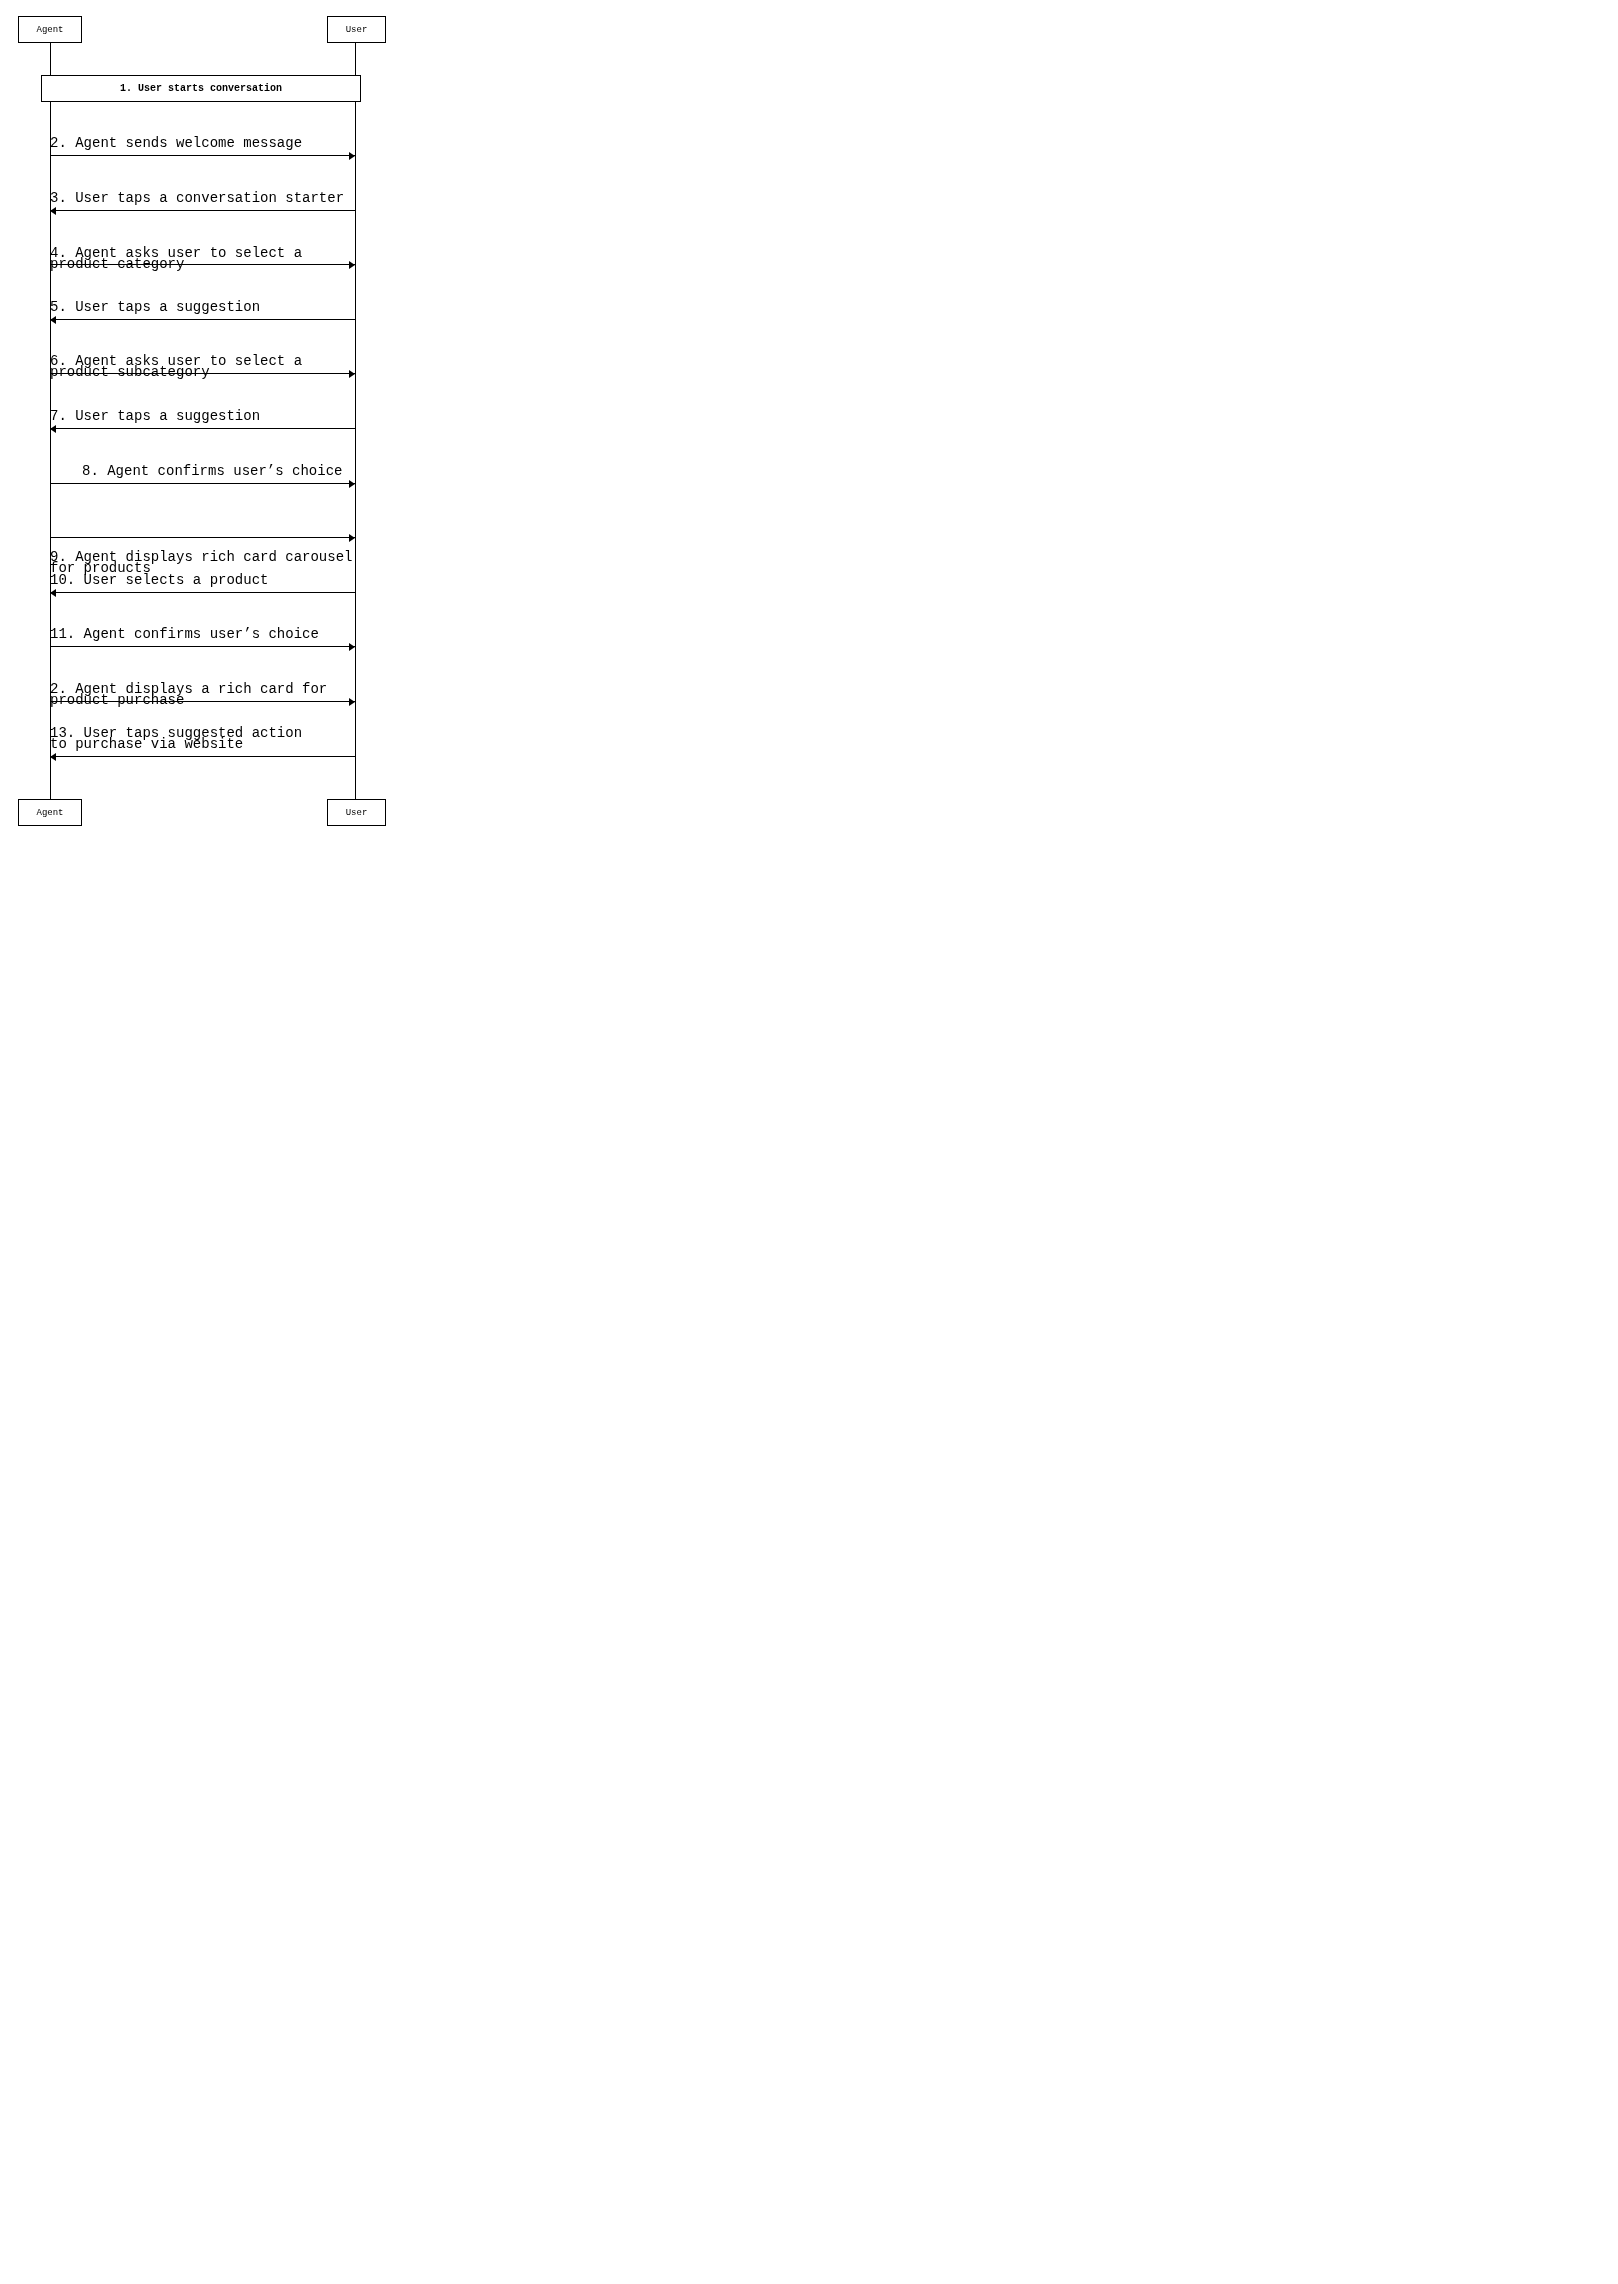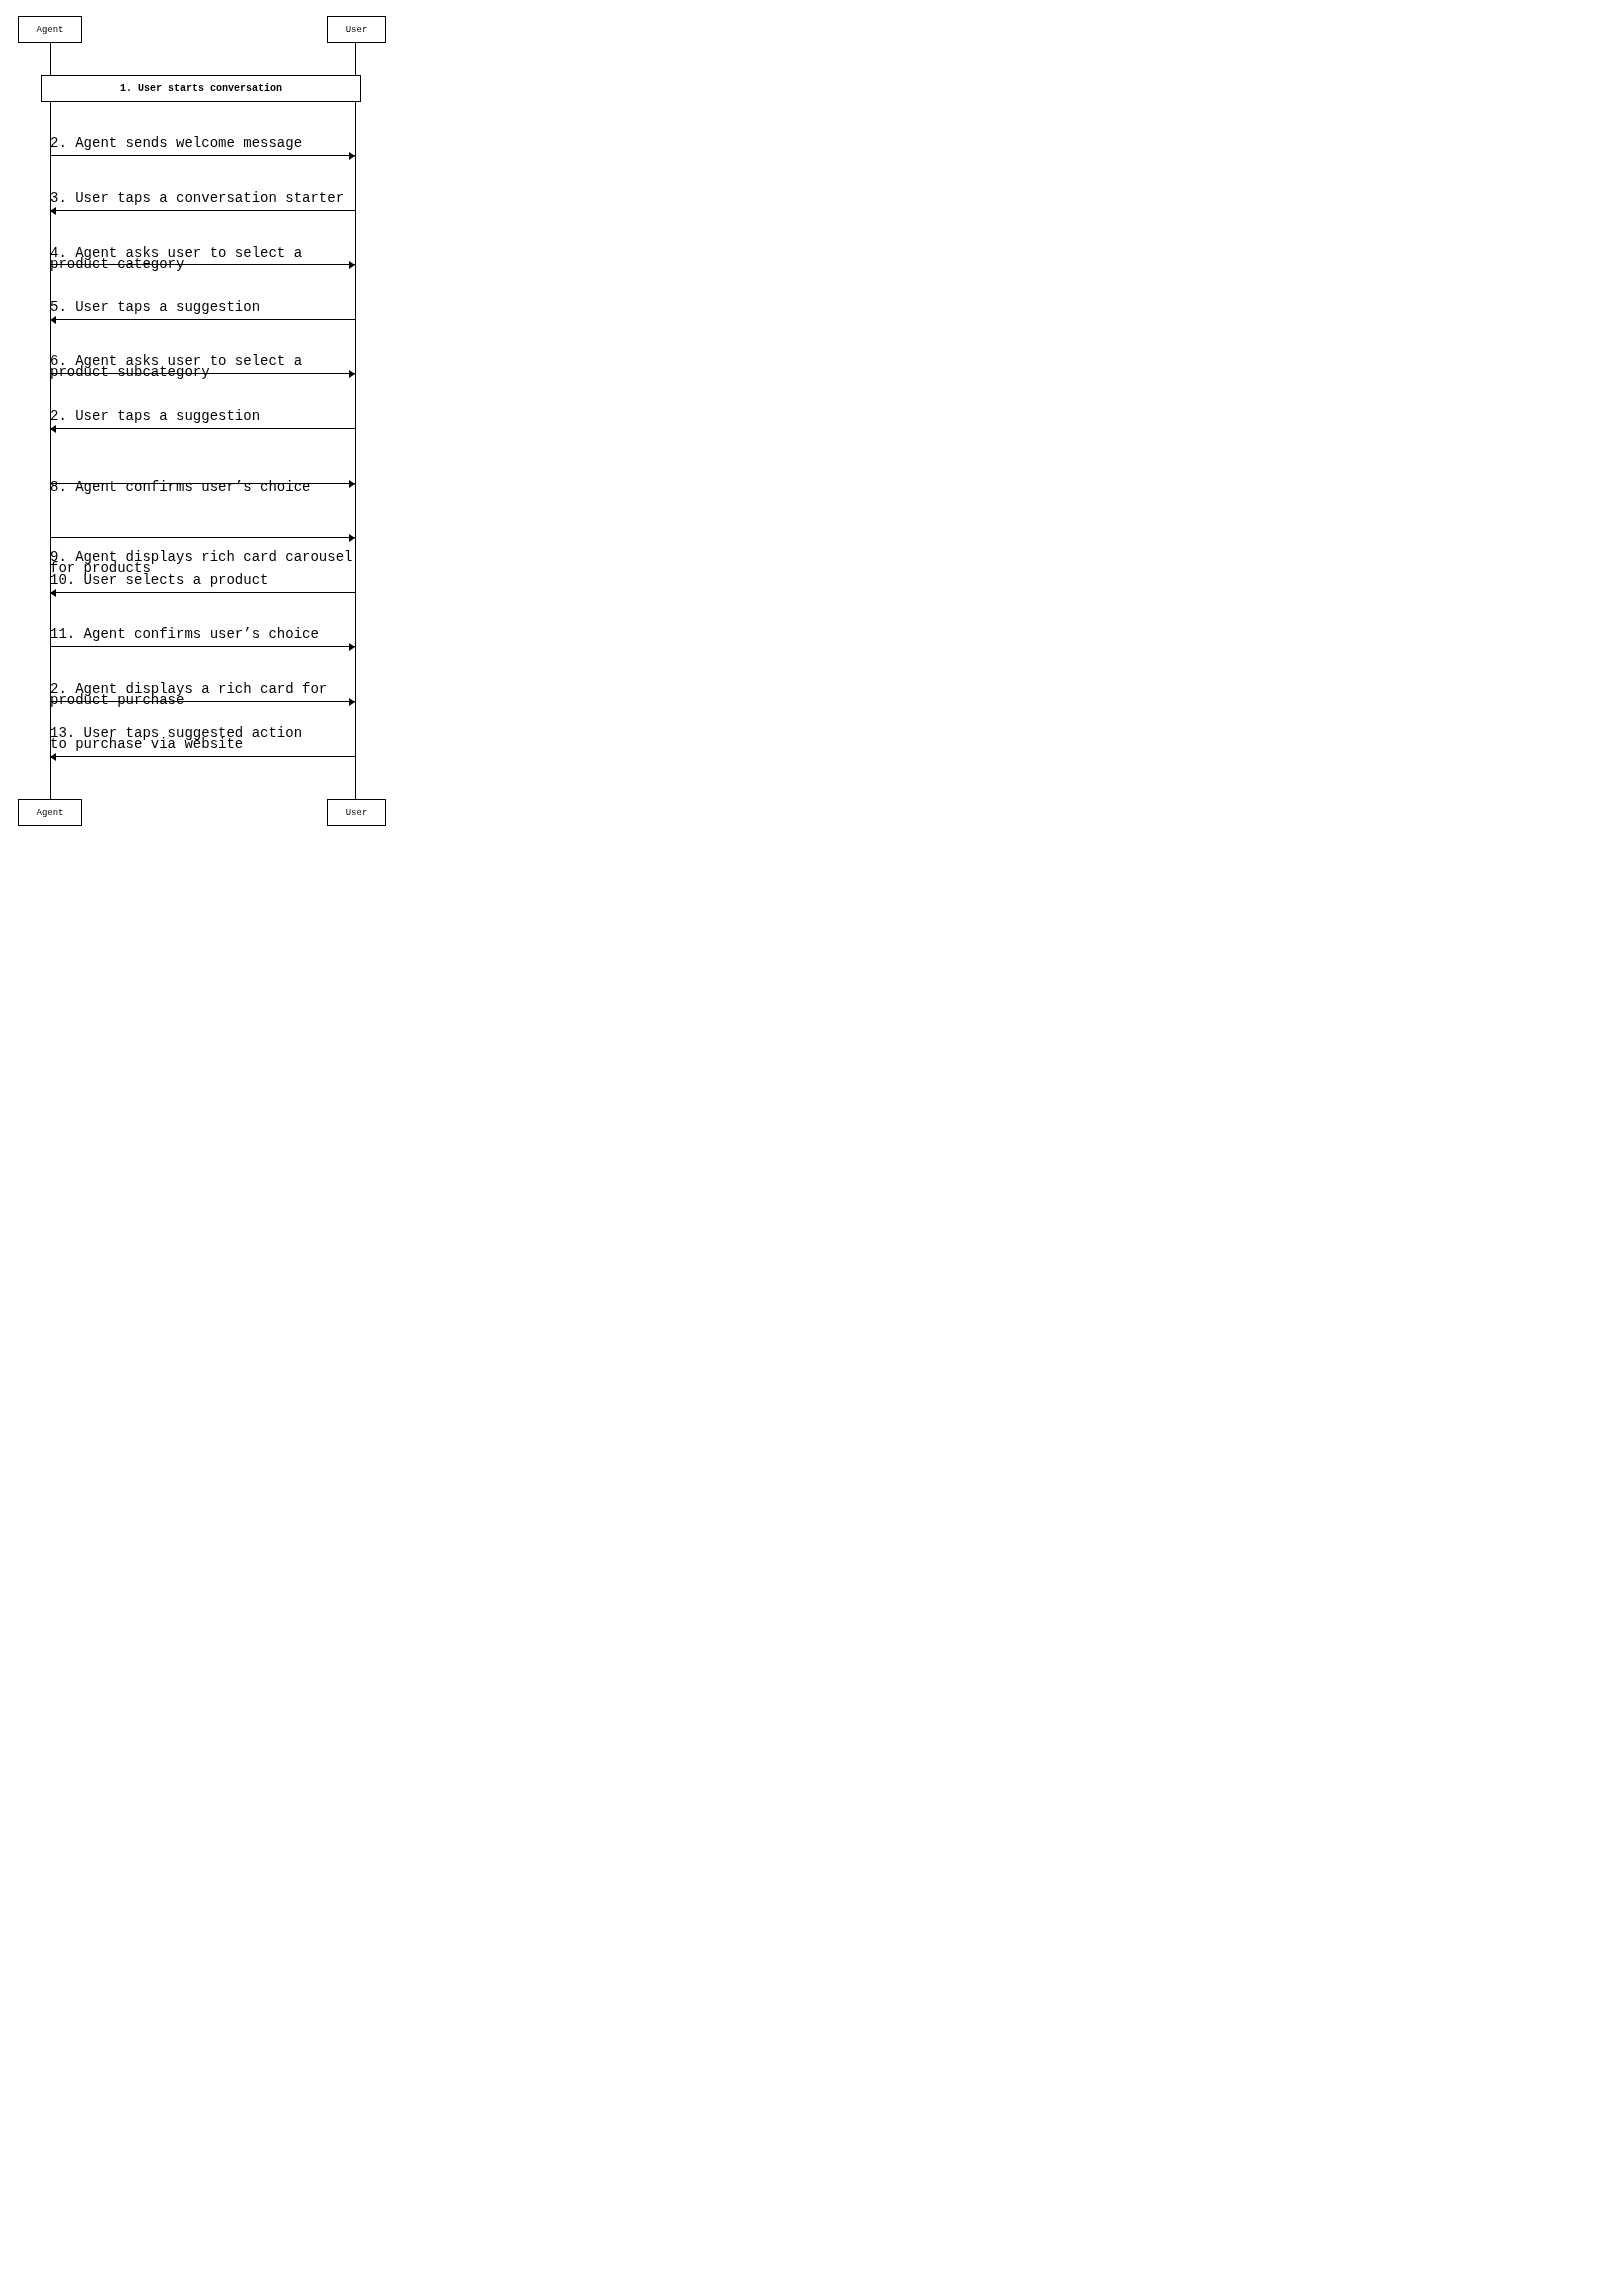--- a/index.html
+++ b/index.html
@@ -117,24 +117,24 @@
 
   <div class="msg-label" style="top:248px;">4. Agent asks user to select a product category</div>
   <div class="arrow right" style="top:264px;"></div>
 
   <div class="msg-label" style="top:302px;">5. User taps a suggestion</div>
   <div class="arrow left" style="top:319px;"></div>
 
   <div class="msg-label" style="top:356px;">6. Agent asks user to select a product subcategory</div>
   <div class="arrow right" style="top:373px;"></div>
 
-  <div class="msg-label" style="top:411px;">2. User taps a suggestion</div>
+  <div class="msg-label" style="top:411px;">7. User taps a suggestion</div>
   <div class="arrow left" style="top:428px;"></div>
 
-  <div class="msg-label" style="top:482px;">8. Agent confirms user’s choice</div>
+  <div class="msg-label" style="top:466px;padding-left:32px;">8. Agent confirms user’s choice</div>
   <div class="arrow right" style="top:483px;"></div>
 
   <div class="msg-label" style="top:520px;margin-top:32px;">9. Agent displays rich card carousel for products</div>
   <div class="arrow right" style="top:537px;"></div>
 
   <div class="msg-label" style="top:575px;">10. User selects a product</div>
   <div class="arrow left" style="top:592px;"></div>
 
   <div class="msg-label" style="top:629px;">11. Agent confirms user’s choice</div>
   <div class="arrow right" style="top:646px;"></div>

